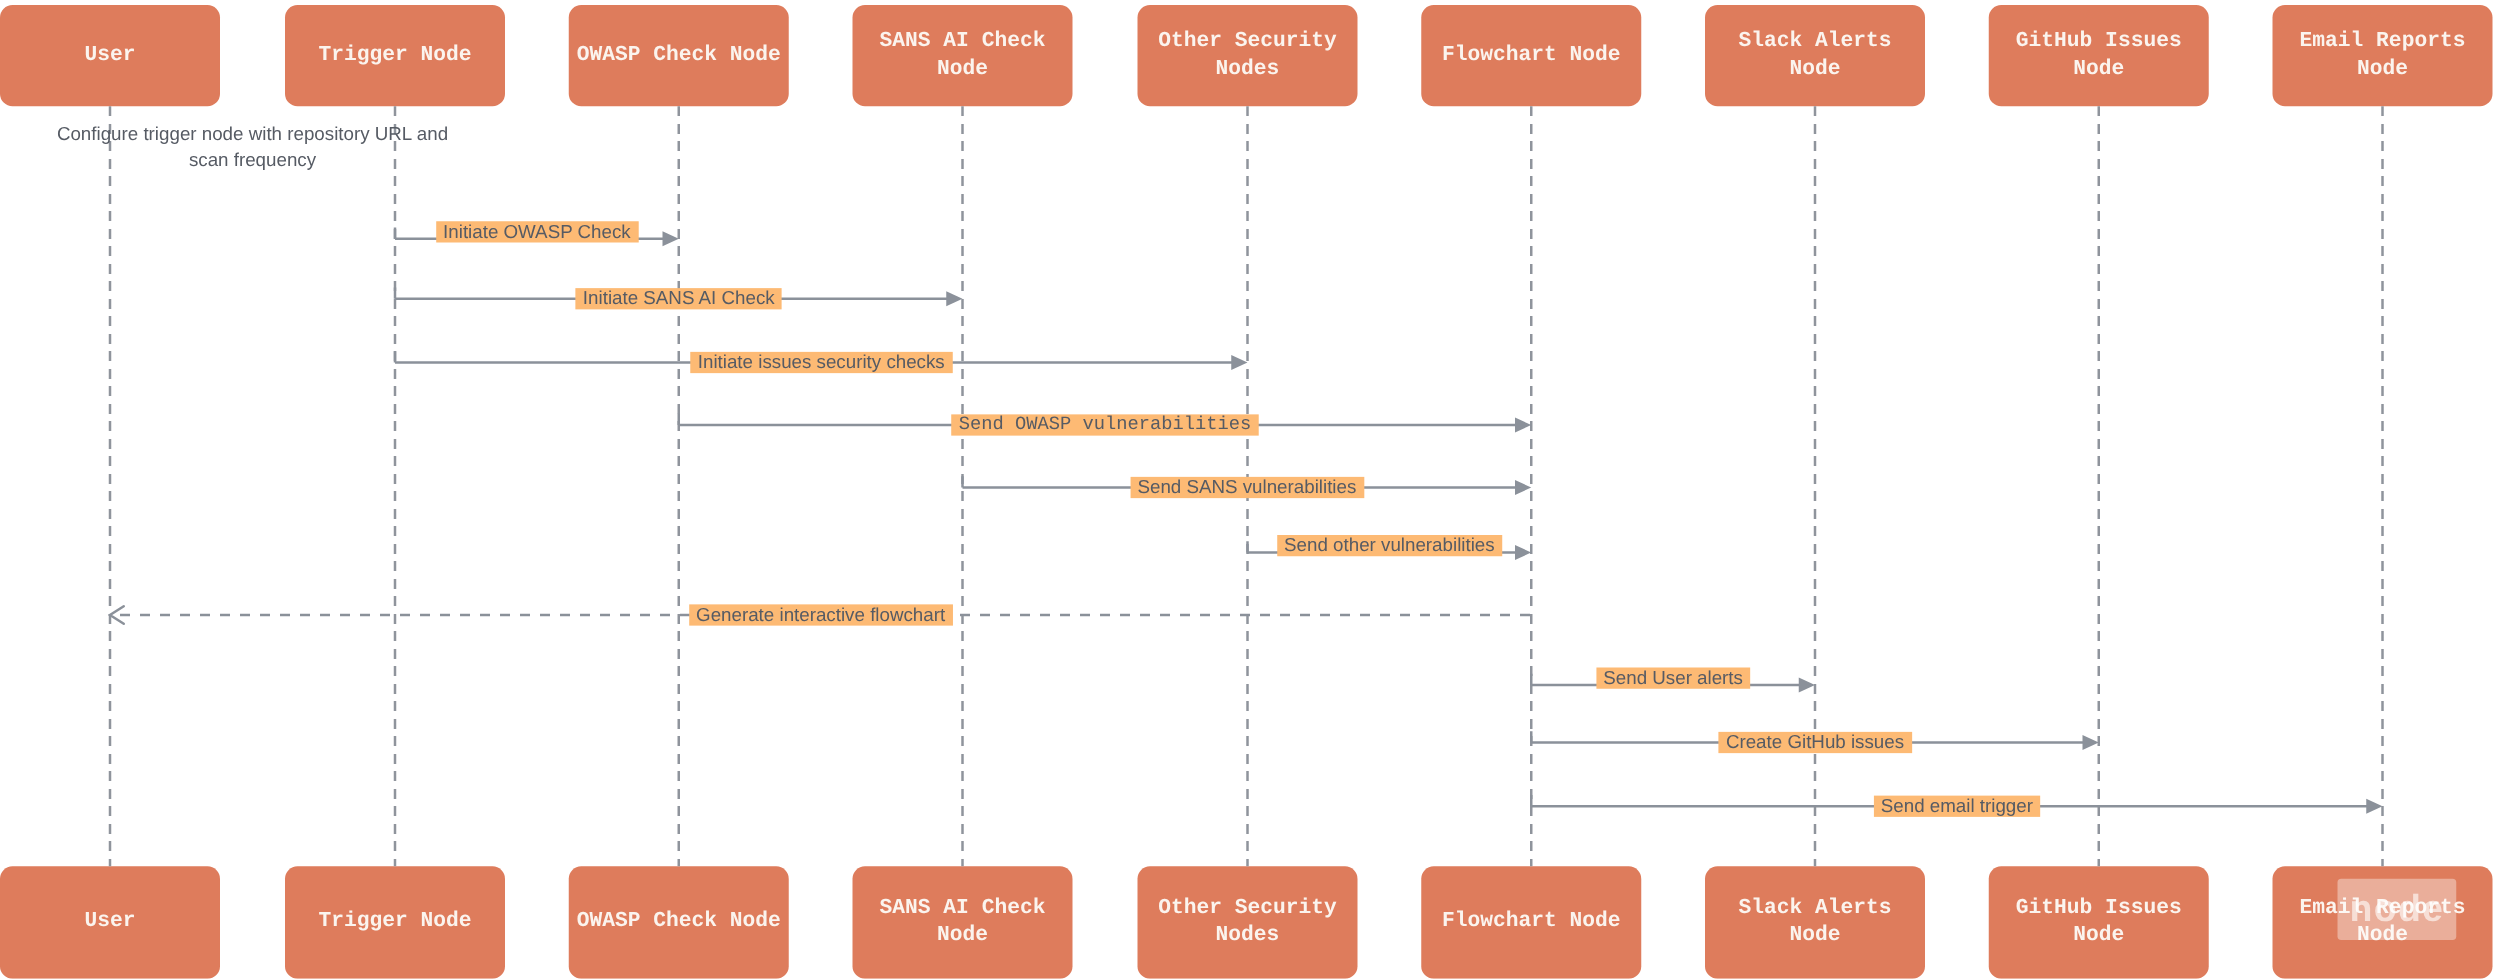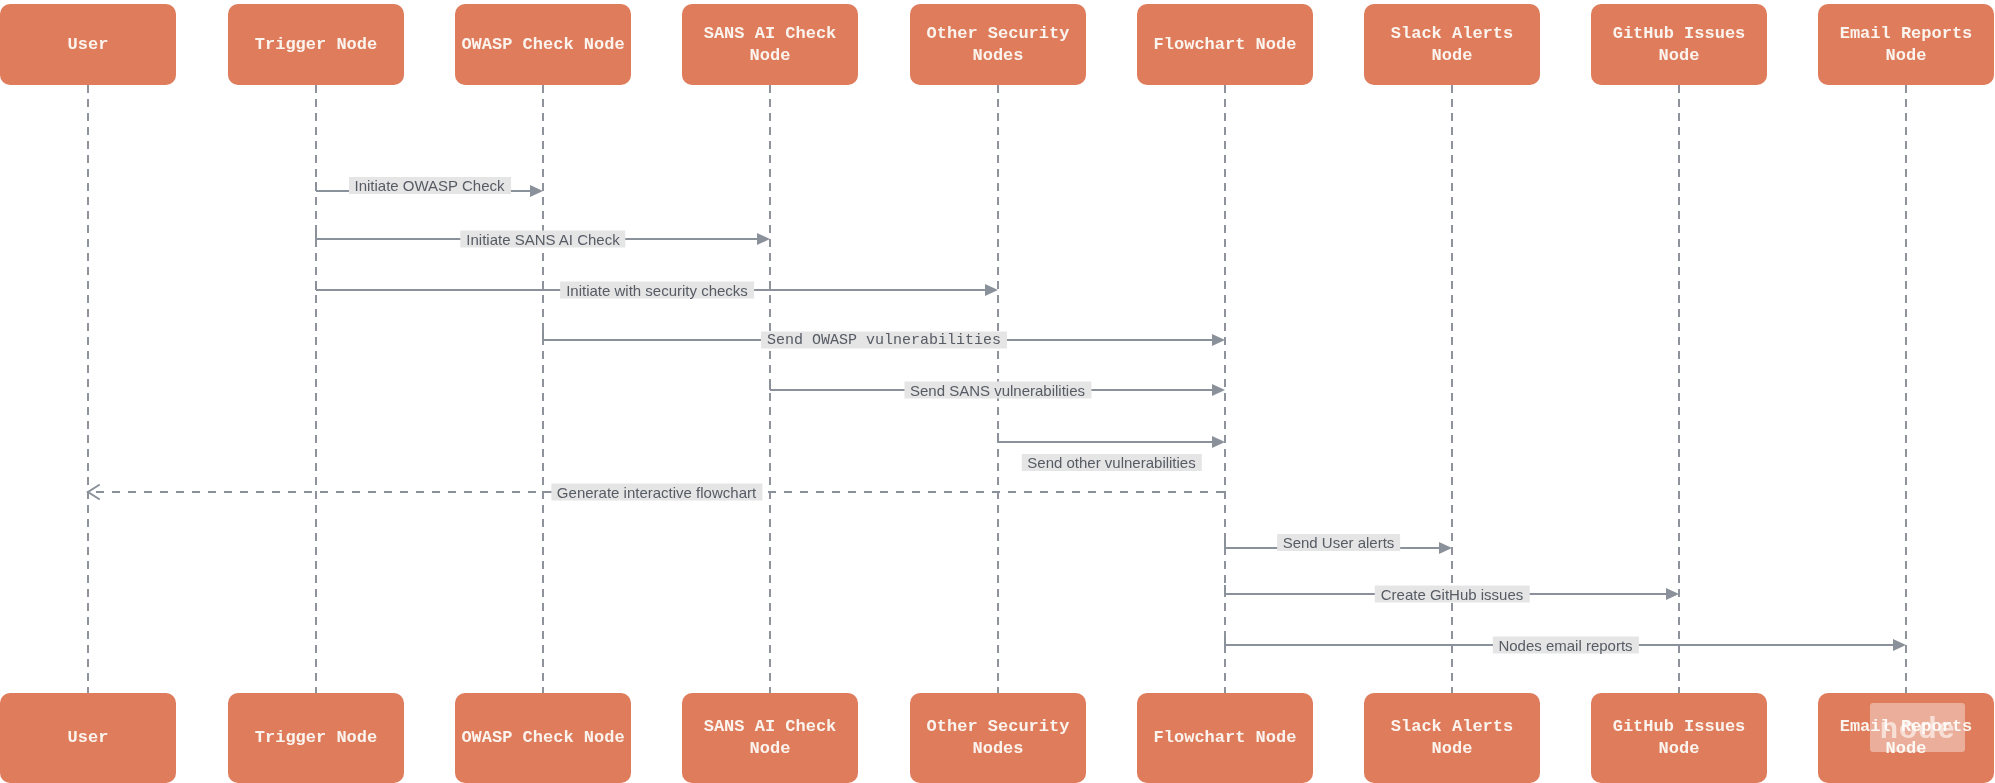--- a/index.html
+++ b/index.html
@@ -27,21 +27,21 @@
     background-image:repeating-linear-gradient(to right,#8b919a 0 8px,rgba(0,0,0,0) 8px 16px);
   }
   .msg-stub{position:absolute;width:2px;height:9px;background:#8b919a;}
   .arrow-right{
     position:absolute;width:0;height:0;
     border-top:6px solid rgba(0,0,0,0);border-bottom:6px solid rgba(0,0,0,0);
     border-left:13px solid #8b919a;
   }
   .arrow-open{position:absolute;}
   .msg-label{
-    position:absolute;background:#e5e5e5;padding:0 6px;
+    position:absolute;background:#fdba74;padding:0 6px;
     font-size:15px;color:#565b64;white-space:nowrap;
   }
   .msg-label.inline{transform:translate(-50%,-50%);}
   .msg-label.above{transform:translate(-50%,-100%);}
   .msg-label.stacked{
     transform:translate(-50%,-50%);
     white-space:normal;width:320px;text-align:center;line-height:21px;
     padding:0;background:rgba(0,0,0,0);
   }
   .watermark{
@@ -122,58 +122,59 @@
     <div class="lifeline" style="left: 1678px; top: 85px; height: 608px;"></div>
     <div class="actor-box" style="left: 1818px; top: 4px;">
       <span>Email Reports</span>
       <span>Node</span>
     </div>
     <div class="actor-box bottom" style="left: 1818px; top: 693px;">
       <span>Email Reports</span>
       <span>Node</span>
     </div>
     <div class="lifeline" style="left: 1905px; top: 85px; height: 608px;"></div>
+    <div class="msg-label stacked" style="left: 202px; top: 118px;">Configure trigger node with repository URL and scan frequency</div>
     <div class="msg-line" style="left: 316px; top: 190px; width: 223px;"></div>
     <div class="msg-stub" style="left: 315px; top: 182px;"></div>
     <div class="arrow-right" style="left: 530px; top: 185px;"></div>
     <div class="msg-label above" style="left: 429.5px; top: 194px;">Initiate OWASP Check</div>
     <div class="msg-line" style="left: 316px; top: 238px; width: 450px;"></div>
     <div class="msg-stub" style="left: 315px; top: 230px;"></div>
     <div class="arrow-right" style="left: 757px; top: 233px;"></div>
     <div class="msg-label inline" style="left: 543px; top: 239px; text-align: center;">Initiate SANS AI Check</div>
     <div class="msg-line" style="left: 316px; top: 289px; width: 678px;"></div>
     <div class="msg-stub" style="left: 315px; top: 281px;"></div>
     <div class="arrow-right" style="left: 985px; top: 284px;"></div>
-    <div class="msg-label inline" style="left: 657px; top: 290px;">Initiate with security checks</div>
+    <div class="msg-label inline" style="left: 657px; top: 290px;">Initiate issues security checks</div>
     <div class="msg-line" style="left: 543px; top: 339px; width: 678px;"></div>
     <div class="msg-stub" style="left: 542px; top: 331px;"></div>
     <div class="arrow-right" style="left: 1212px; top: 334px;"></div>
     <div class="msg-label inline" style="left: 884px; top: 340px; font-family: Liberation Mono, monospace;">Send OWASP vulnerabilities</div>
     <div class="msg-line" style="left: 770px; top: 389px; width: 451px;"></div>
     <div class="msg-stub" style="left: 769px; top: 381px;"></div>
     <div class="arrow-right" style="left: 1212px; top: 384px;"></div>
     <div class="msg-label inline" style="left: 997.5px; top: 390px;">Send SANS vulnerabilities</div>
     <div class="msg-line" style="left: 998px; top: 441px; width: 223px;"></div>
     <div class="msg-stub" style="left: 997px; top: 433px;"></div>
     <div class="arrow-right" style="left: 1212px; top: 436px;"></div>
-    <div class="msg-label above" style="left: 1111.5px; top: 445px; margin-top: 26px;">Send other vulnerabilities</div>
+    <div class="msg-label above" style="left: 1111.5px; top: 445px;">Send other vulnerabilities</div>
     <div class="msg-line dashed" style="left: 96px; top: 491px; width: 1129px;"></div>
     <div class="arrow-open" style="left: 84px; top: 482px;"><svg width="20" height="20" viewBox="0 0 20 20">
         <path d="M15 3 L4 10 L15 17" fill="none" stroke="#8b919a" stroke-width="2" stroke-linecap="round"></path>
       </svg></div>
     <div class="msg-label inline" style="left: 656.5px; top: 492px;">Generate interactive flowchart</div>
     <div class="msg-line" style="left: 1225px; top: 547px; width: 223px;"></div>
     <div class="msg-stub" style="left: 1224px; top: 539px;"></div>
     <div class="arrow-right" style="left: 1439px; top: 542px;"></div>
     <div class="msg-label above" style="left: 1338.5px; top: 551px;">Send User alerts</div>
     <div class="msg-line" style="left: 1225px; top: 593px; width: 450px;"></div>
     <div class="msg-stub" style="left: 1224px; top: 585px;"></div>
     <div class="arrow-right" style="left: 1666px; top: 588px;"></div>
     <div class="msg-label inline" style="left: 1452px; top: 594px;">Create GitHub issues</div>
     <div class="msg-line" style="left: 1225px; top: 644px; width: 677px;"></div>
     <div class="msg-stub" style="left: 1224px; top: 636px;"></div>
     <div class="arrow-right" style="left: 1893px; top: 639px;"></div>
-    <div class="msg-label inline" style="left: 1565.5px; top: 645px;">Nodes email reports</div>
+    <div class="msg-label inline" style="left: 1565.5px; top: 645px;">Send email trigger</div>
   </div>
 
 <div class="watermark">
   <span>node</span>
 </div>
 
 </body></html>

